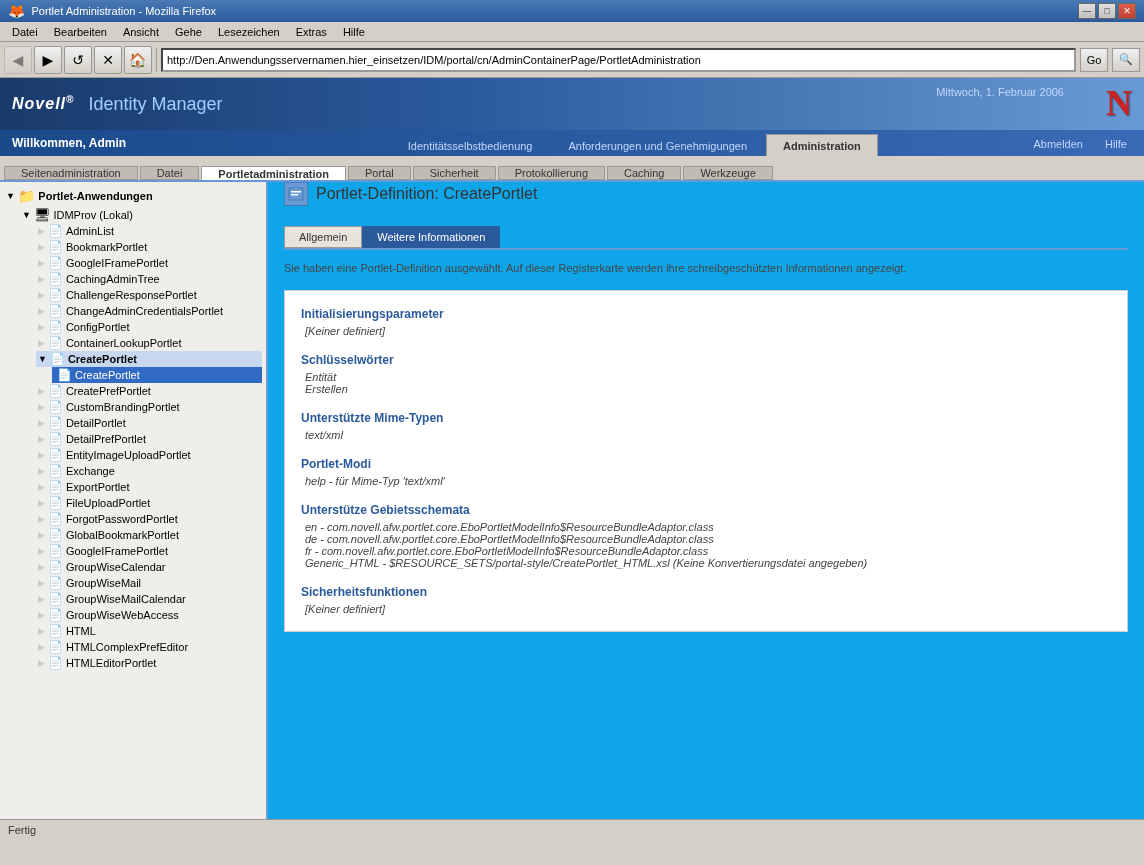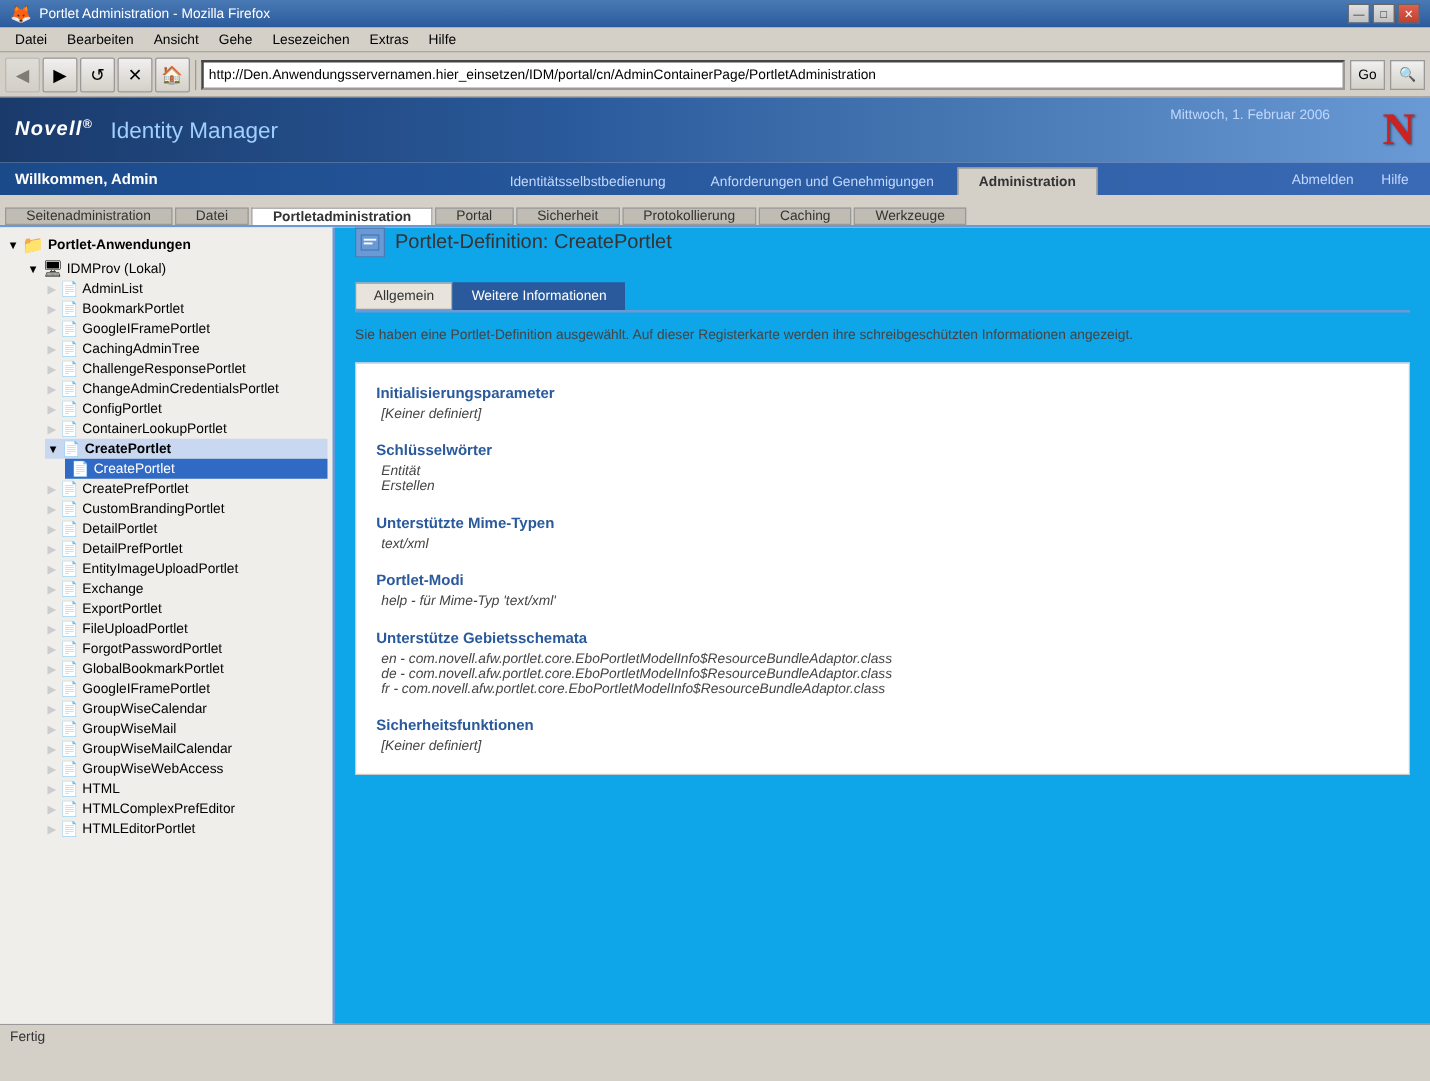--- a/index.html
+++ b/index.html
@@ -546,20 +546,21 @@
       <div class="section-value">text/xml</div>
 
       <div class="section-title">Portlet-Modi</div>
       <div class="section-value">help - für Mime-Typ 'text/xml'</div>
 
       <div class="section-title">Unterstütze Gebietsschemata</div>
       <div class="section-value">en - com.novell.afw.portlet.core.EboPortletModelInfo$ResourceBundleAdaptor.class</div>
       <div class="section-value">de - com.novell.afw.portlet.core.EboPortletModelInfo$ResourceBundleAdaptor.class</div>
       <div class="section-value">fr - com.novell.afw.portlet.core.EboPortletModelInfo$ResourceBundleAdaptor.class</div>
 
+      <div class="section-value">Generic_HTML - $RESOURCE_SETS/portal-style/CreatePortlet_HTML.xsl (Keine Konvertierungsdatei angegeben)</div>
 
       <div class="section-title">Sicherheitsfunktionen</div>
       <div class="section-value">[Keiner definiert]</div>
     </div>
   </div>
 </div>
 
 <div class="status-bar">
   <span>Fertig</span>
 </div>

